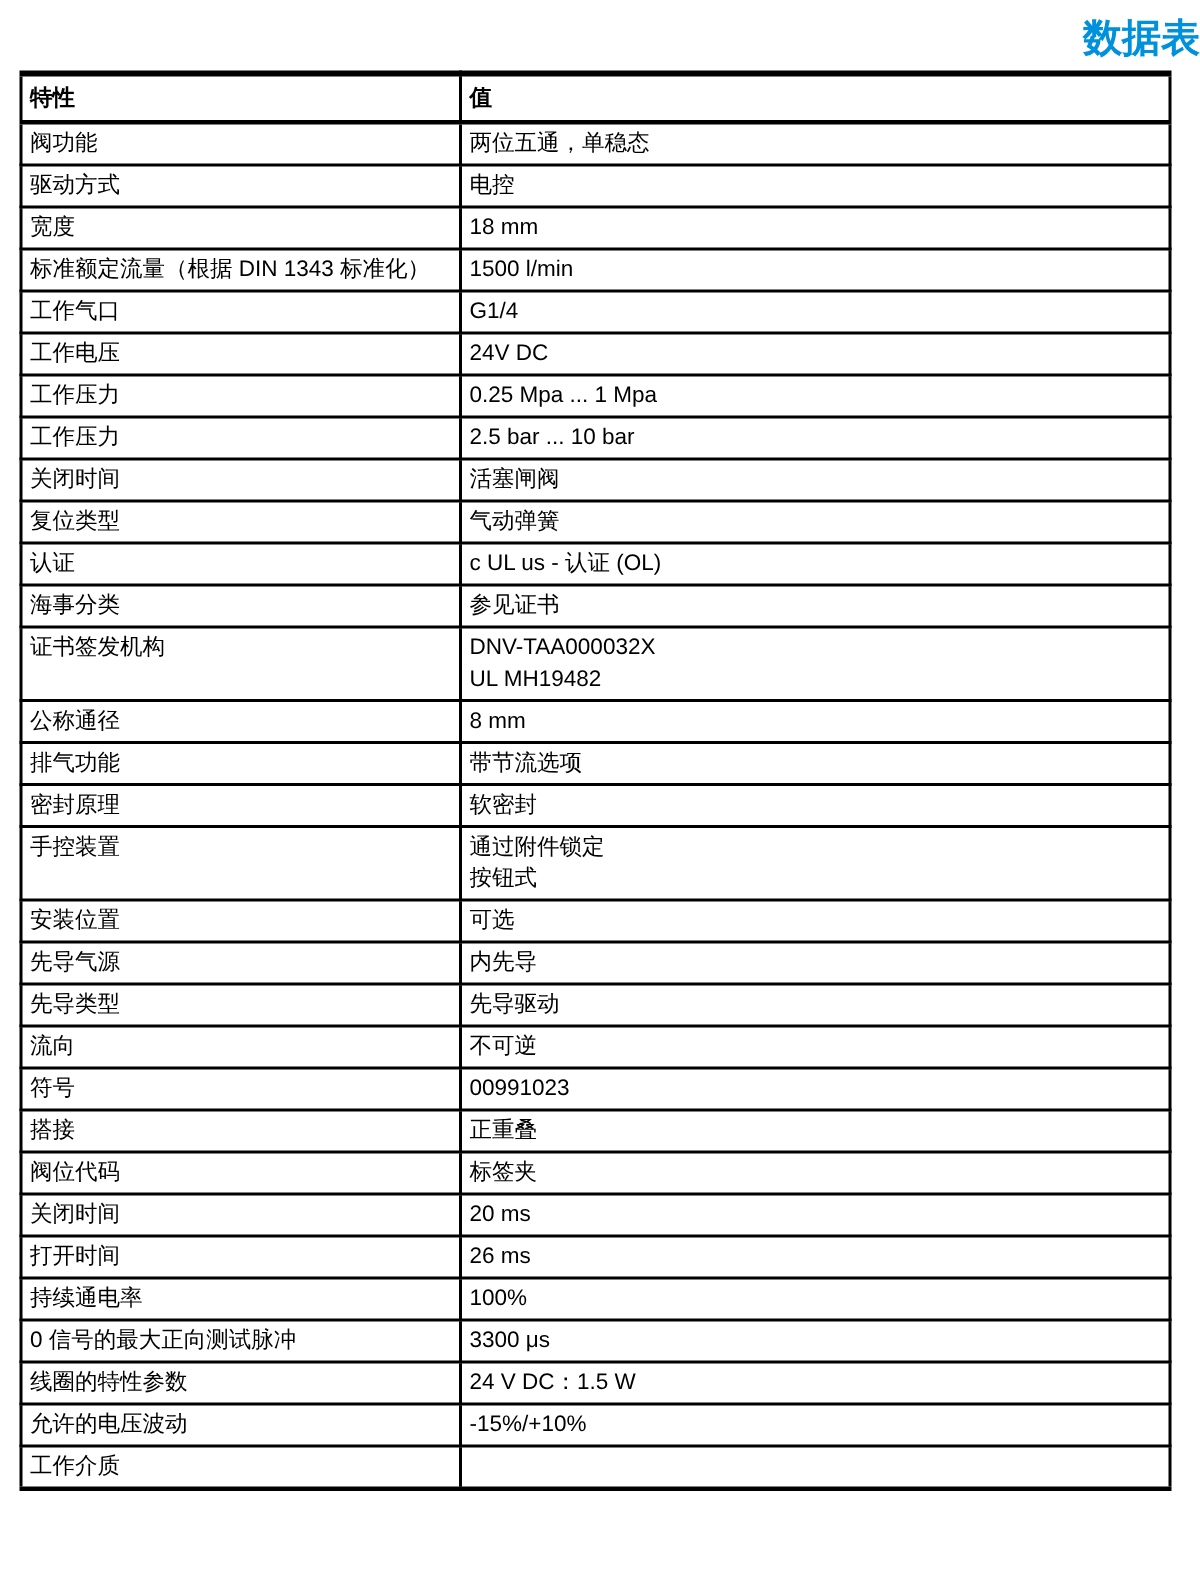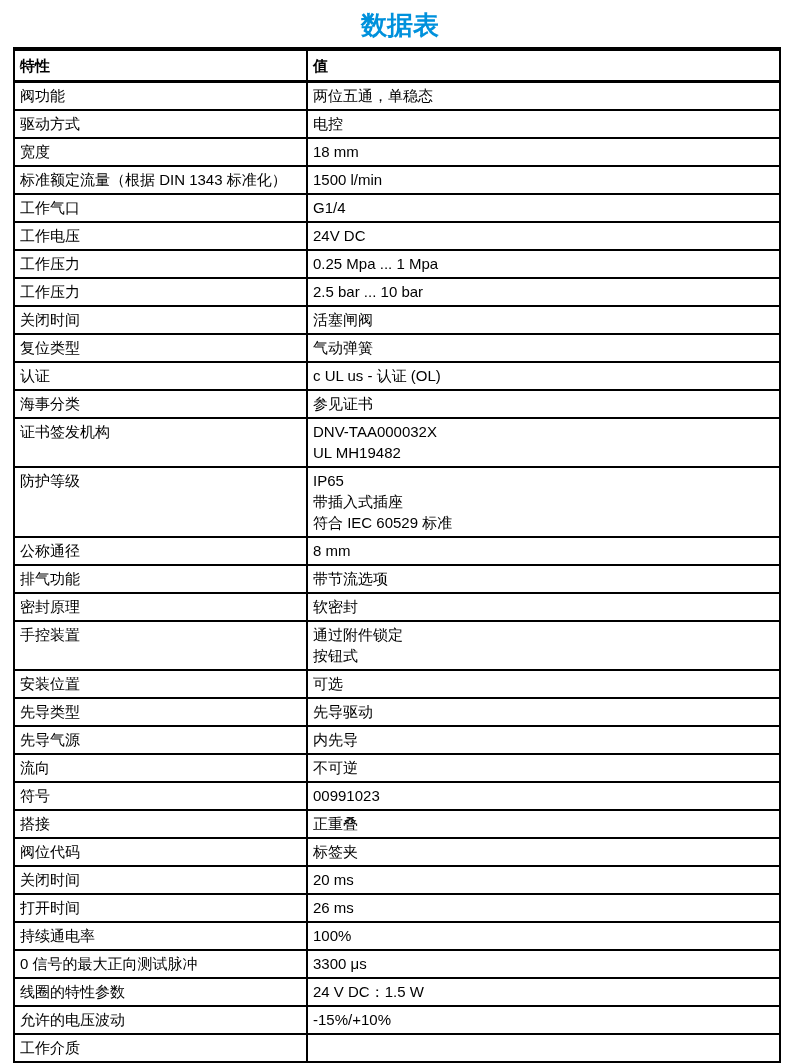--- a/index.html
+++ b/index.html
@@ -14,21 +14,21 @@
     position: relative;
     width: 800px;
     height: 1063px;
     background: #ffffff;
     overflow: hidden;
   }
   .title {
     margin: 0;
     padding-top: 8px;
     height: 47px;
-    text-align: center;
+    text-align: right;
     font-size: 26px;
     line-height: 34px;
     font-weight: bold;
     color: #0091DC;
   }
   table.spec-table {
     border-collapse: collapse;
     table-layout: fixed;
     width: 766px;
     margin-left: 13px;
@@ -148,28 +148,20 @@
           </td>
         </tr>
         <tr>
           <td>证书签发机构</td>
           <td>
             <div class="value-line">DNV-TAA000032X</div>
             <div class="value-line">UL MH19482</div>
           </td>
         </tr>
         <tr>
-          <td>防护等级</td>
-          <td>
-            <div class="value-line">IP65</div>
-            <div class="value-line">带插入式插座</div>
-            <div class="value-line">符合 IEC 60529 标准</div>
-          </td>
-        </tr>
-        <tr>
           <td>公称通径</td>
           <td>
             <div class="value-line">8 mm</div>
           </td>
         </tr>
         <tr>
           <td>排气功能</td>
           <td>
             <div class="value-line">带节流选项</div>
           </td>
@@ -187,29 +179,29 @@
             <div class="value-line">按钮式</div>
           </td>
         </tr>
         <tr>
           <td>安装位置</td>
           <td>
             <div class="value-line">可选</div>
           </td>
         </tr>
         <tr>
+          <td>先导气源</td>
+          <td>
+            <div class="value-line">内先导</div>
+          </td>
+        </tr>
+        <tr>
           <td>先导类型</td>
           <td>
             <div class="value-line">先导驱动</div>
-          </td>
-        </tr>
-        <tr>
-          <td>先导气源</td>
-          <td>
-            <div class="value-line">内先导</div>
           </td>
         </tr>
         <tr>
           <td>流向</td>
           <td>
             <div class="value-line">不可逆</div>
           </td>
         </tr>
         <tr>
           <td>符号</td>

